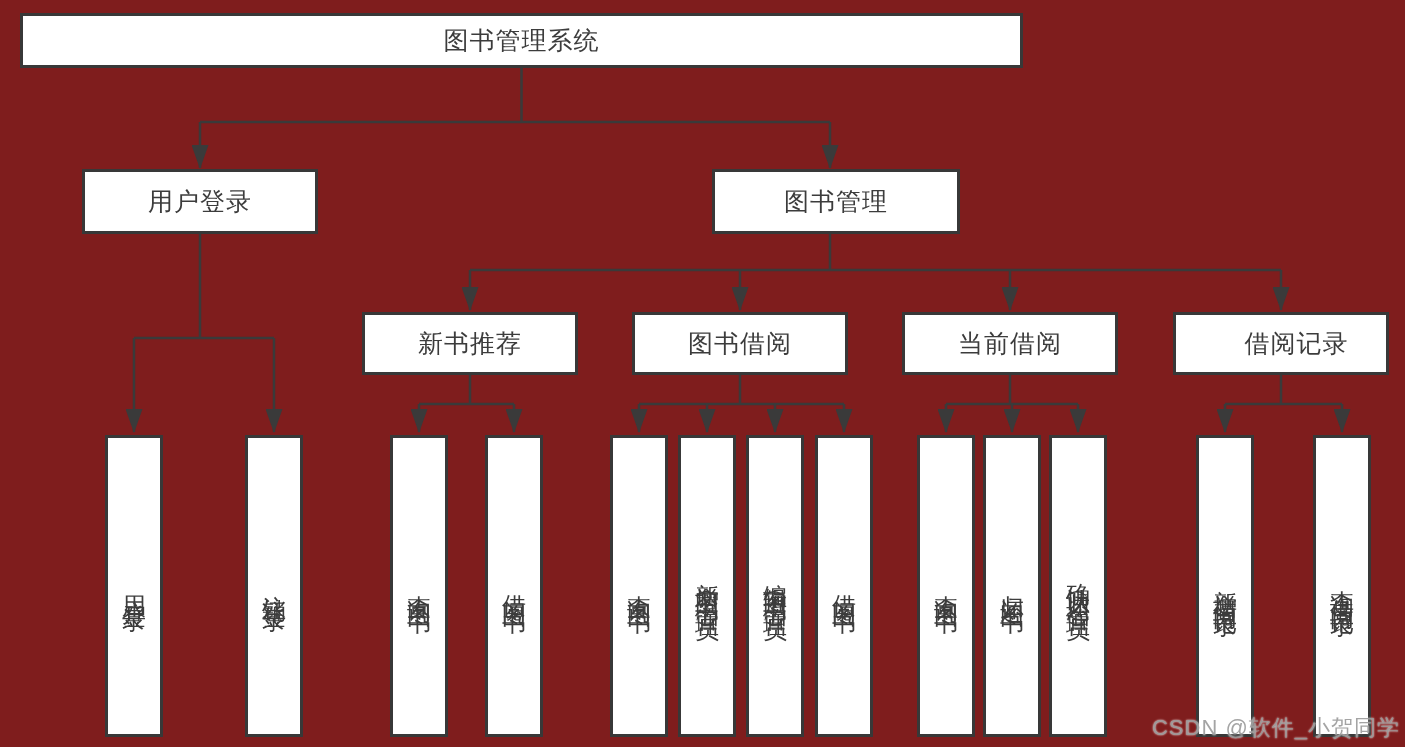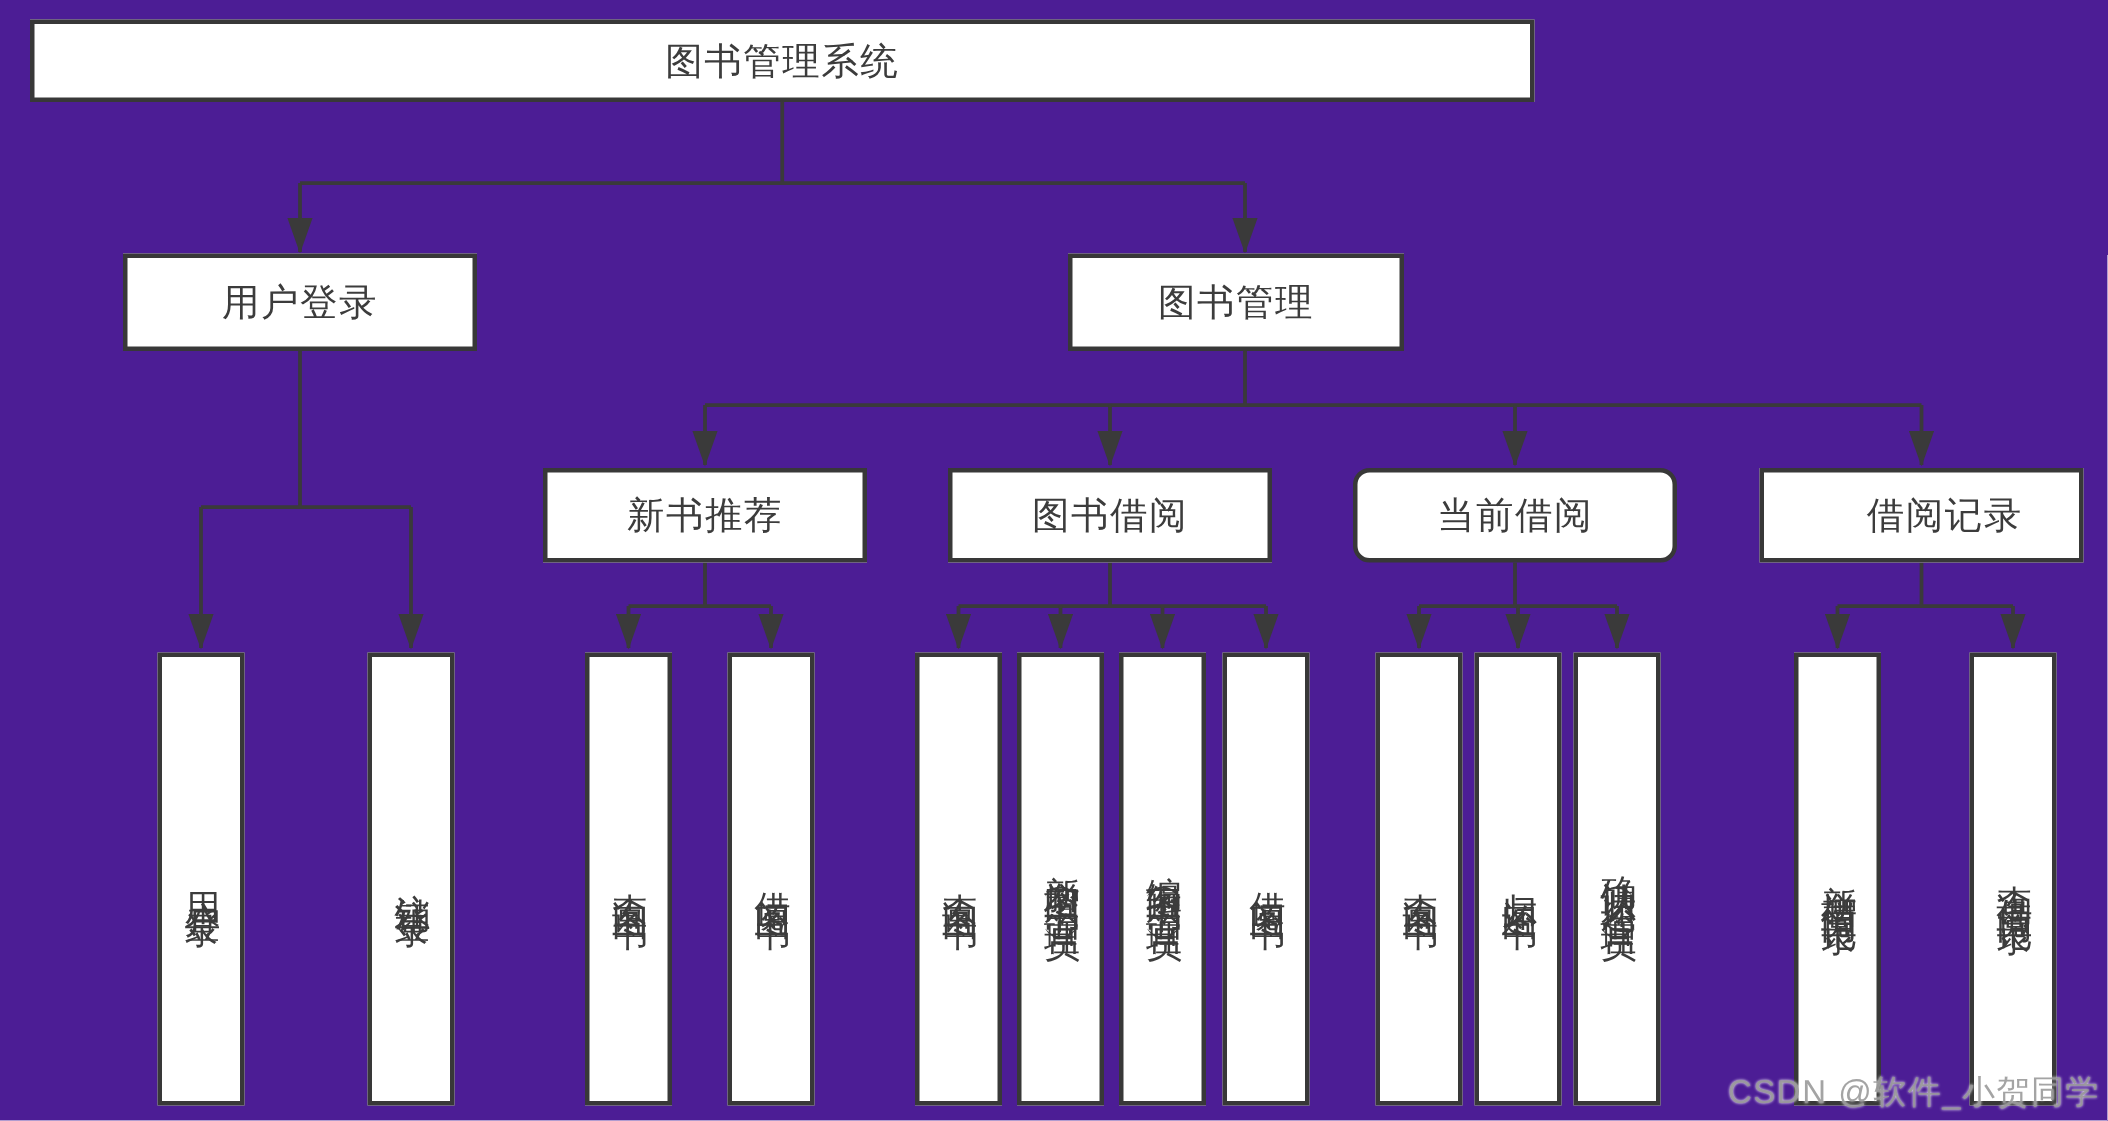--- a/index.html
+++ b/index.html
@@ -4,21 +4,21 @@
 <style>
   html, body {
     margin: 0;
     padding: 0;
     background: #ffffff;
   }
   .canvas {
     position: relative;
     width: 1405px;
     height: 747px;
-    background: #4c1d95;
+    background: #7f1d1d;
     font-family: "Liberation Sans", sans-serif;
     overflow: hidden;
   }
   .connectors {
     position: absolute;
     left: 0;
     top: 0;
     pointer-events: none;
   }
   .node {
@@ -40,24 +40,24 @@
   .vnode span {
     writing-mode: vertical-rl;
     text-orientation: mixed;
     font-size: 24px;
     letter-spacing: 5px;
     line-height: 1;
   }
   
   .n-root   { left: 20px;   top: 13px;  width: 1003px; height: 55px; }
   .n-login  { left: 82px;   top: 169px; width: 236px;  height: 65px; }
-  .n-mgmt   { left: 712px;  top: 169px; width: 224px;  height: 65px; justify-content: center; }
+  .n-mgmt   { left: 712px;  top: 169px; width: 248px;  height: 65px; justify-content: center; }
   .n-newb   { left: 362px;  top: 312px; width: 216px;  height: 63px; }
   .n-borrow { left: 632px;  top: 312px; width: 216px;  height: 63px; }
-  .n-cur    { left: 902px;  top: 312px; width: 216px;  height: 63px; border-radius: 11px; }
+  .n-cur    { left: 902px;  top: 312px; width: 216px;  height: 63px; }
   .n-rec    { left: 1173px; top: 312px; width: 216px;  height: 63px; padding-left: 31px; }
   .leaf     { top: 435px; width: 58px; height: 302px; }
   .l-a1 { left: 105px; }  .l-a2 { left: 245px; }
   .l-b1 { left: 390px; }  .l-b2 { left: 485px; }
   .l-c1 { left: 610px; }  .l-c2 { left: 678px; }
   .l-c3 { left: 746px; }  .l-c4 { left: 815px; }
   .l-d1 { left: 917px; }  .l-d2 { left: 983px; }  .l-d3 { left: 1049px; }
   .l-e1 { left: 1196px; } .l-e2 { left: 1313px; }
   .watermark {
     position: absolute;

